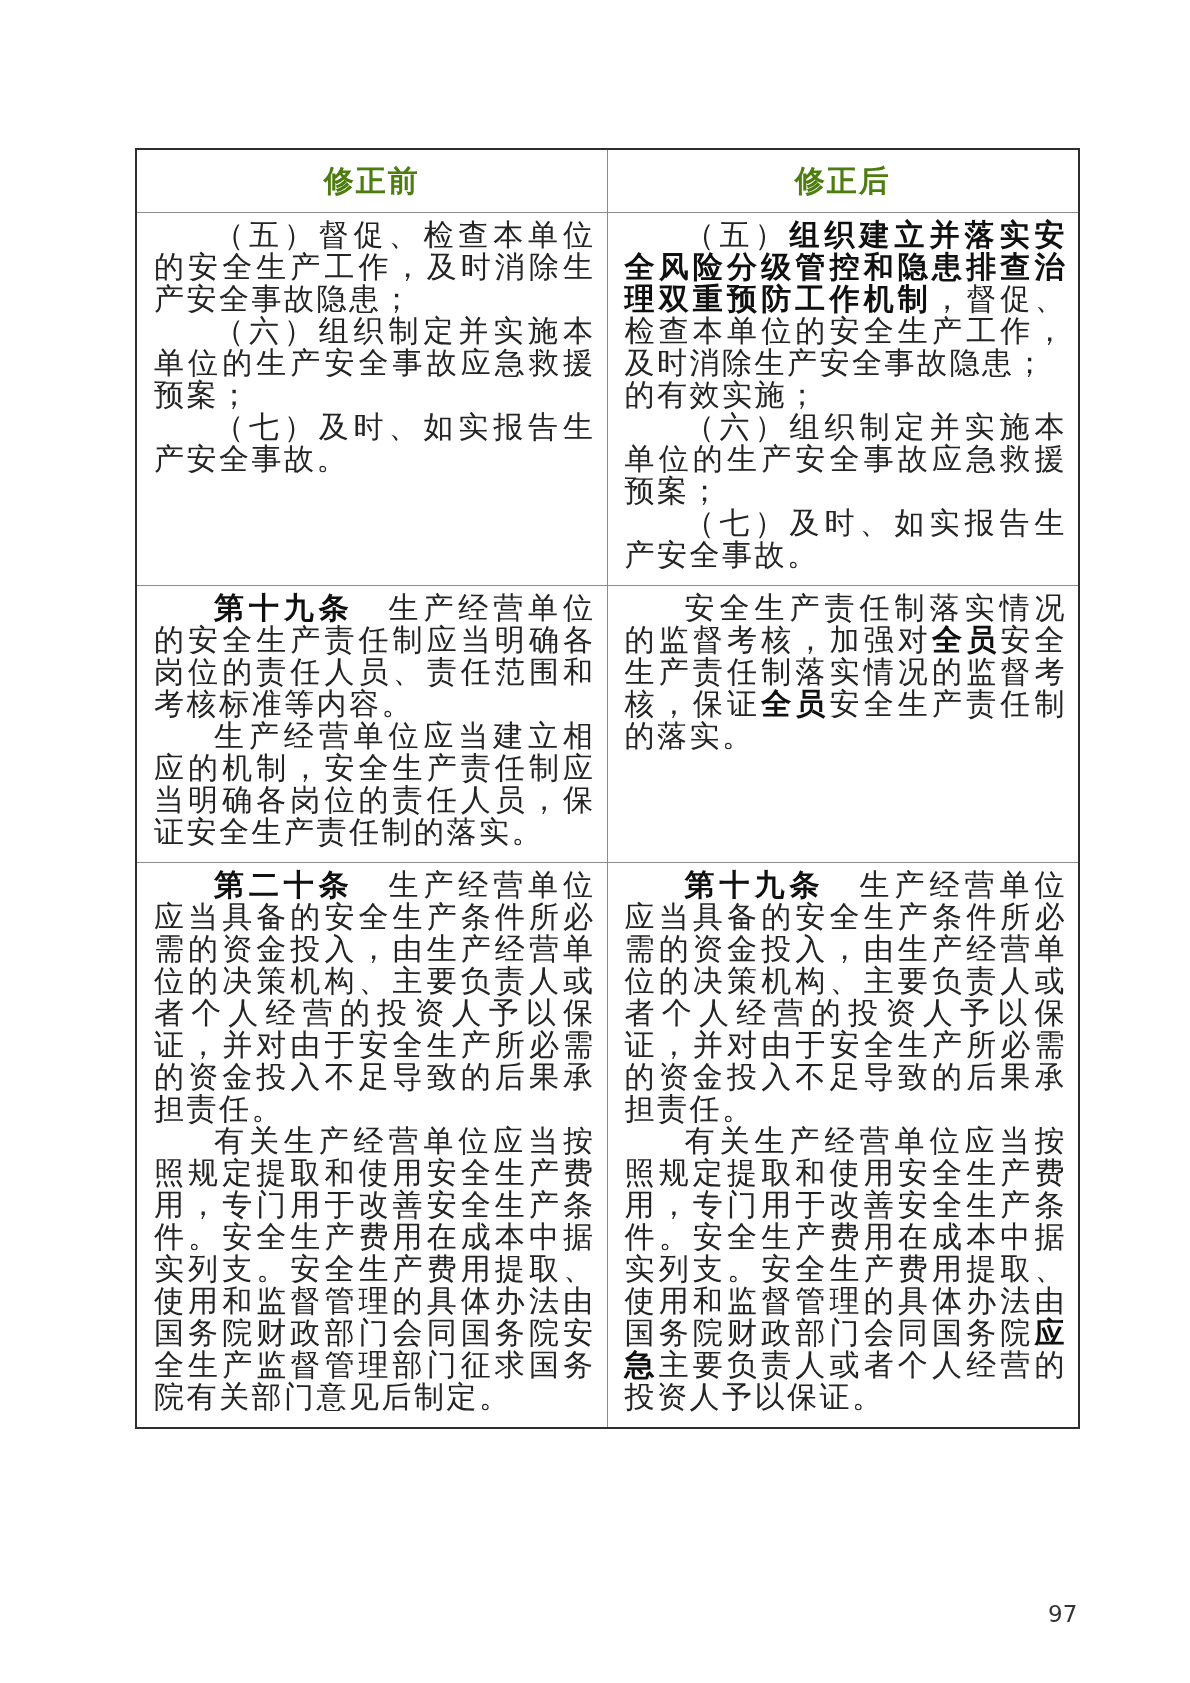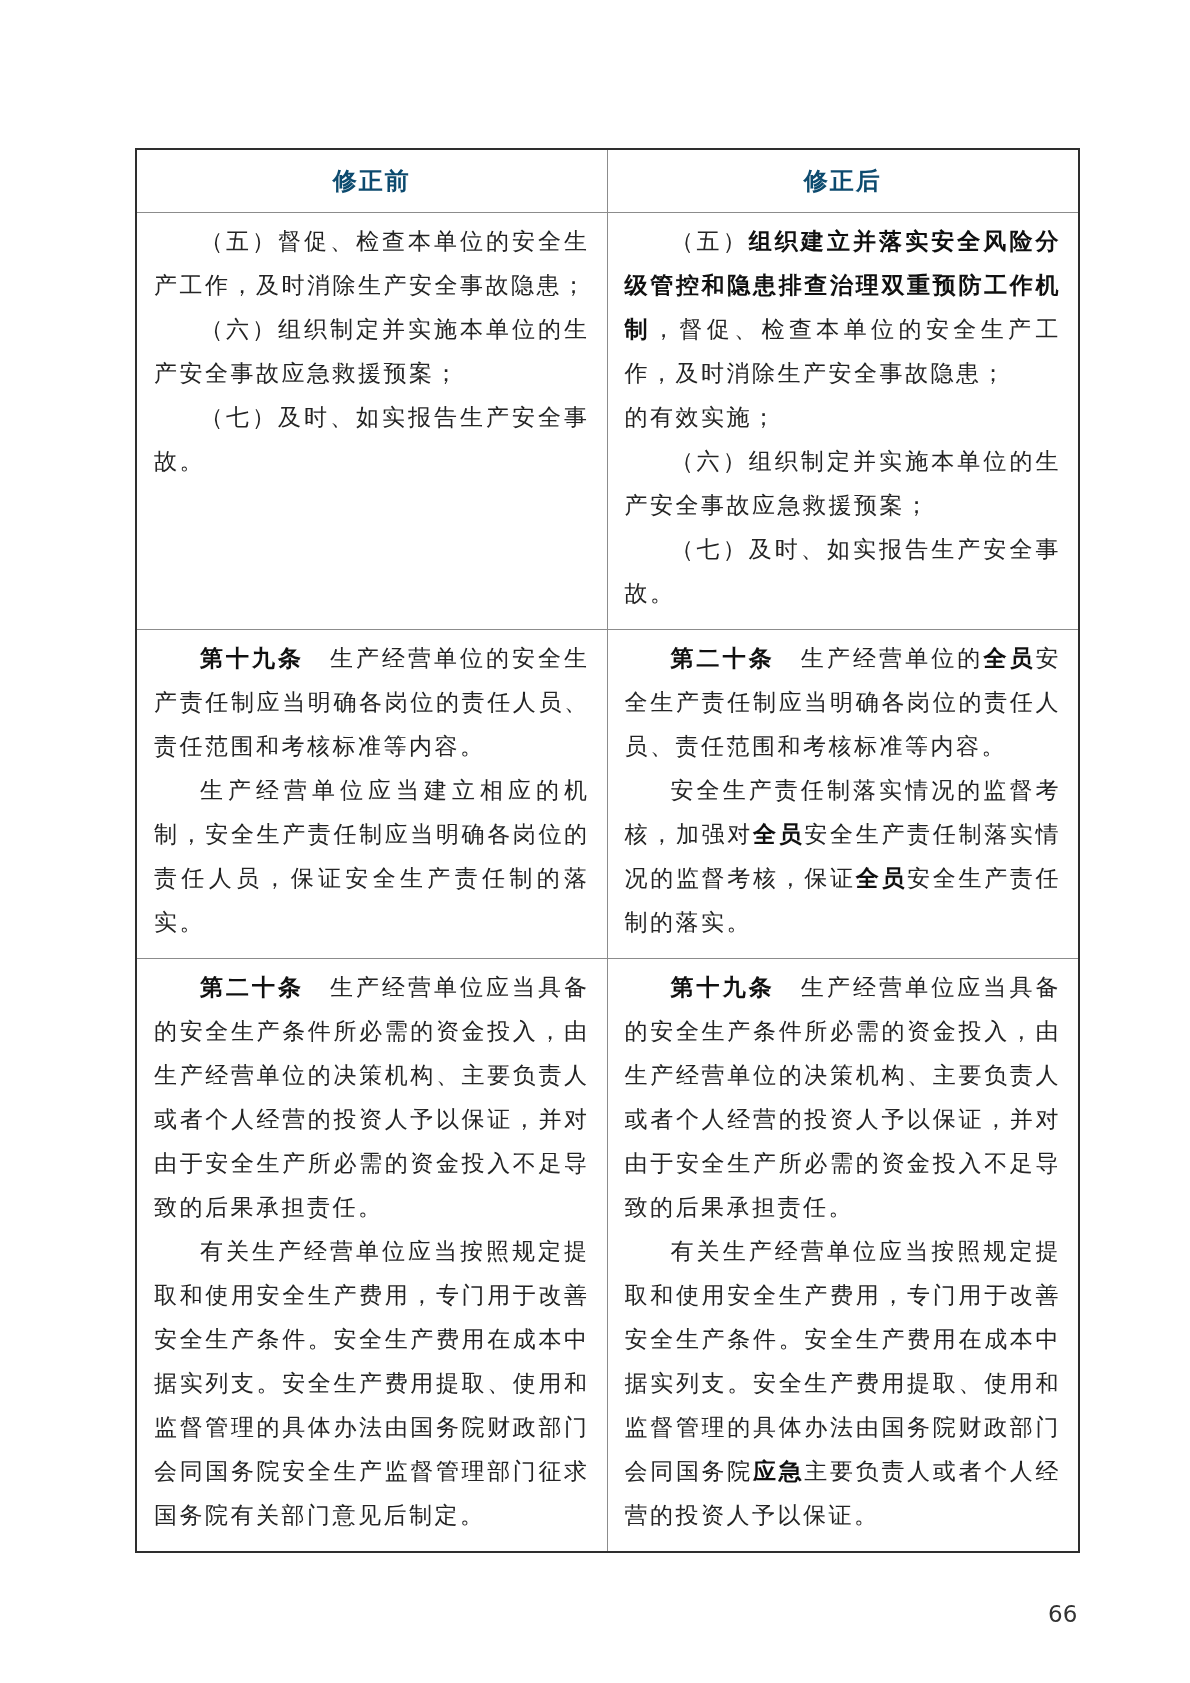--- a/index.html
+++ b/index.html
@@ -30,40 +30,40 @@
     border-bottom: 1px solid #8c8c8c;
   }
   .hcell {
     width: 50%;
     box-sizing: border-box;
     display: flex;
     align-items: center;
     justify-content: center;
     font-family: "DejaVu Sans", "Liberation Sans", sans-serif;
     font-weight: 700;
-    font-size: 24px;
-    color: #0c4a6e;
+    font-size: 30px;
+    color: #4d7c0f;
     letter-spacing: 2px;
   }
   .hcell.first {
     border-right: 1px solid #8c8c8c;
   }
   .brow {
     display: flex;
     border-bottom: 1px solid #8c8c8c;
   }
   .brow.last {
     border-bottom: none;
   }
   .cell {
     width: 50%;
     box-sizing: border-box;
-    padding: 6px 17px 14px 17px;
-    font-size: 23px;
-    line-height: 44px;
+    padding: 6px 11px 14px 17px;
+    font-size: 30px;
+    line-height: 32px;
     color: #242424;
   }
   .cell.first {
     border-right: 1px solid #8c8c8c;
   }
   .para {
     margin: 0;
     text-align: justify;
     letter-spacing: 2.5px;
   }
@@ -104,29 +104,28 @@
         <p class="para indent"><span>（六）组织制定并实施本单位的生产安全事故应急救援预案；</span></p>
         <p class="para indent"><span>（七）及时、如实报告生产安全事故。</span></p>
       </div>
   </div>
   <div class="brow">
     <div class="cell first">
         <p class="para indent"><span class="b">第十九条</span><span>　生产经营单位的安全生产责任制应当明确各岗位的责任人员、责任范围和考核标准等内容。</span></p>
         <p class="para indent"><span>生产经营单位应当建立相应的机制，安全生产责任制应当明确各岗位的责任人员，保证安全生产责任制的落实。</span></p>
       </div>
     <div class="cell">
-        <p class="para indent"><span class="b">第二十条</span><span>　生产经营单位的</span><span class="b">全员</span><span>安全生产责任制应当明确各岗位的责任人员、责任范围和考核标准等内容。</span></p>
         <p class="para indent"><span>安全生产责任制落实情况的监督考核，加强对</span><span class="b">全员</span><span>安全生产责任制落实情况的监督考核，保证</span><span class="b">全员</span><span>安全生产责任制的落实。</span></p>
       </div>
   </div>
   <div class="brow last">
     <div class="cell first">
         <p class="para indent"><span class="b">第二十条</span><span>　生产经营单位应当具备的安全生产条件所必需的资金投入，由生产经营单位的决策机构、主要负责人或者个人经营的投资人予以保证，并对由于安全生产所必需的资金投入不足导致的后果承担责任。</span></p>
         <p class="para indent"><span>有关生产经营单位应当按照规定提取和使用安全生产费用，专门用于改善安全生产条件。安全生产费用在成本中据实列支。安全生产费用提取、使用和监督管理的具体办法由国务院财政部门会同国务院安全生产监督管理部门征求国务院有关部门意见后制定。</span></p>
       </div>
     <div class="cell">
         <p class="para indent"><span class="b">第十九条</span><span>　生产经营单位应当具备的安全生产条件所必需的资金投入，由生产经营单位的决策机构、主要负责人或者个人经营的投资人予以保证，并对由于安全生产所必需的资金投入不足导致的后果承担责任。</span></p>
         <p class="para indent"><span>有关生产经营单位应当按照规定提取和使用安全生产费用，专门用于改善安全生产条件。安全生产费用在成本中据实列支。安全生产费用提取、使用和监督管理的具体办法由国务院财政部门会同国务院</span><span class="b">应急</span><span>主要负责人或者个人经营的投资人予以保证。</span></p>
       </div>
   </div>
 </div>
 
-<div class="page-num">66</div>
+<div class="page-num">97</div>
 
 </body></html>

